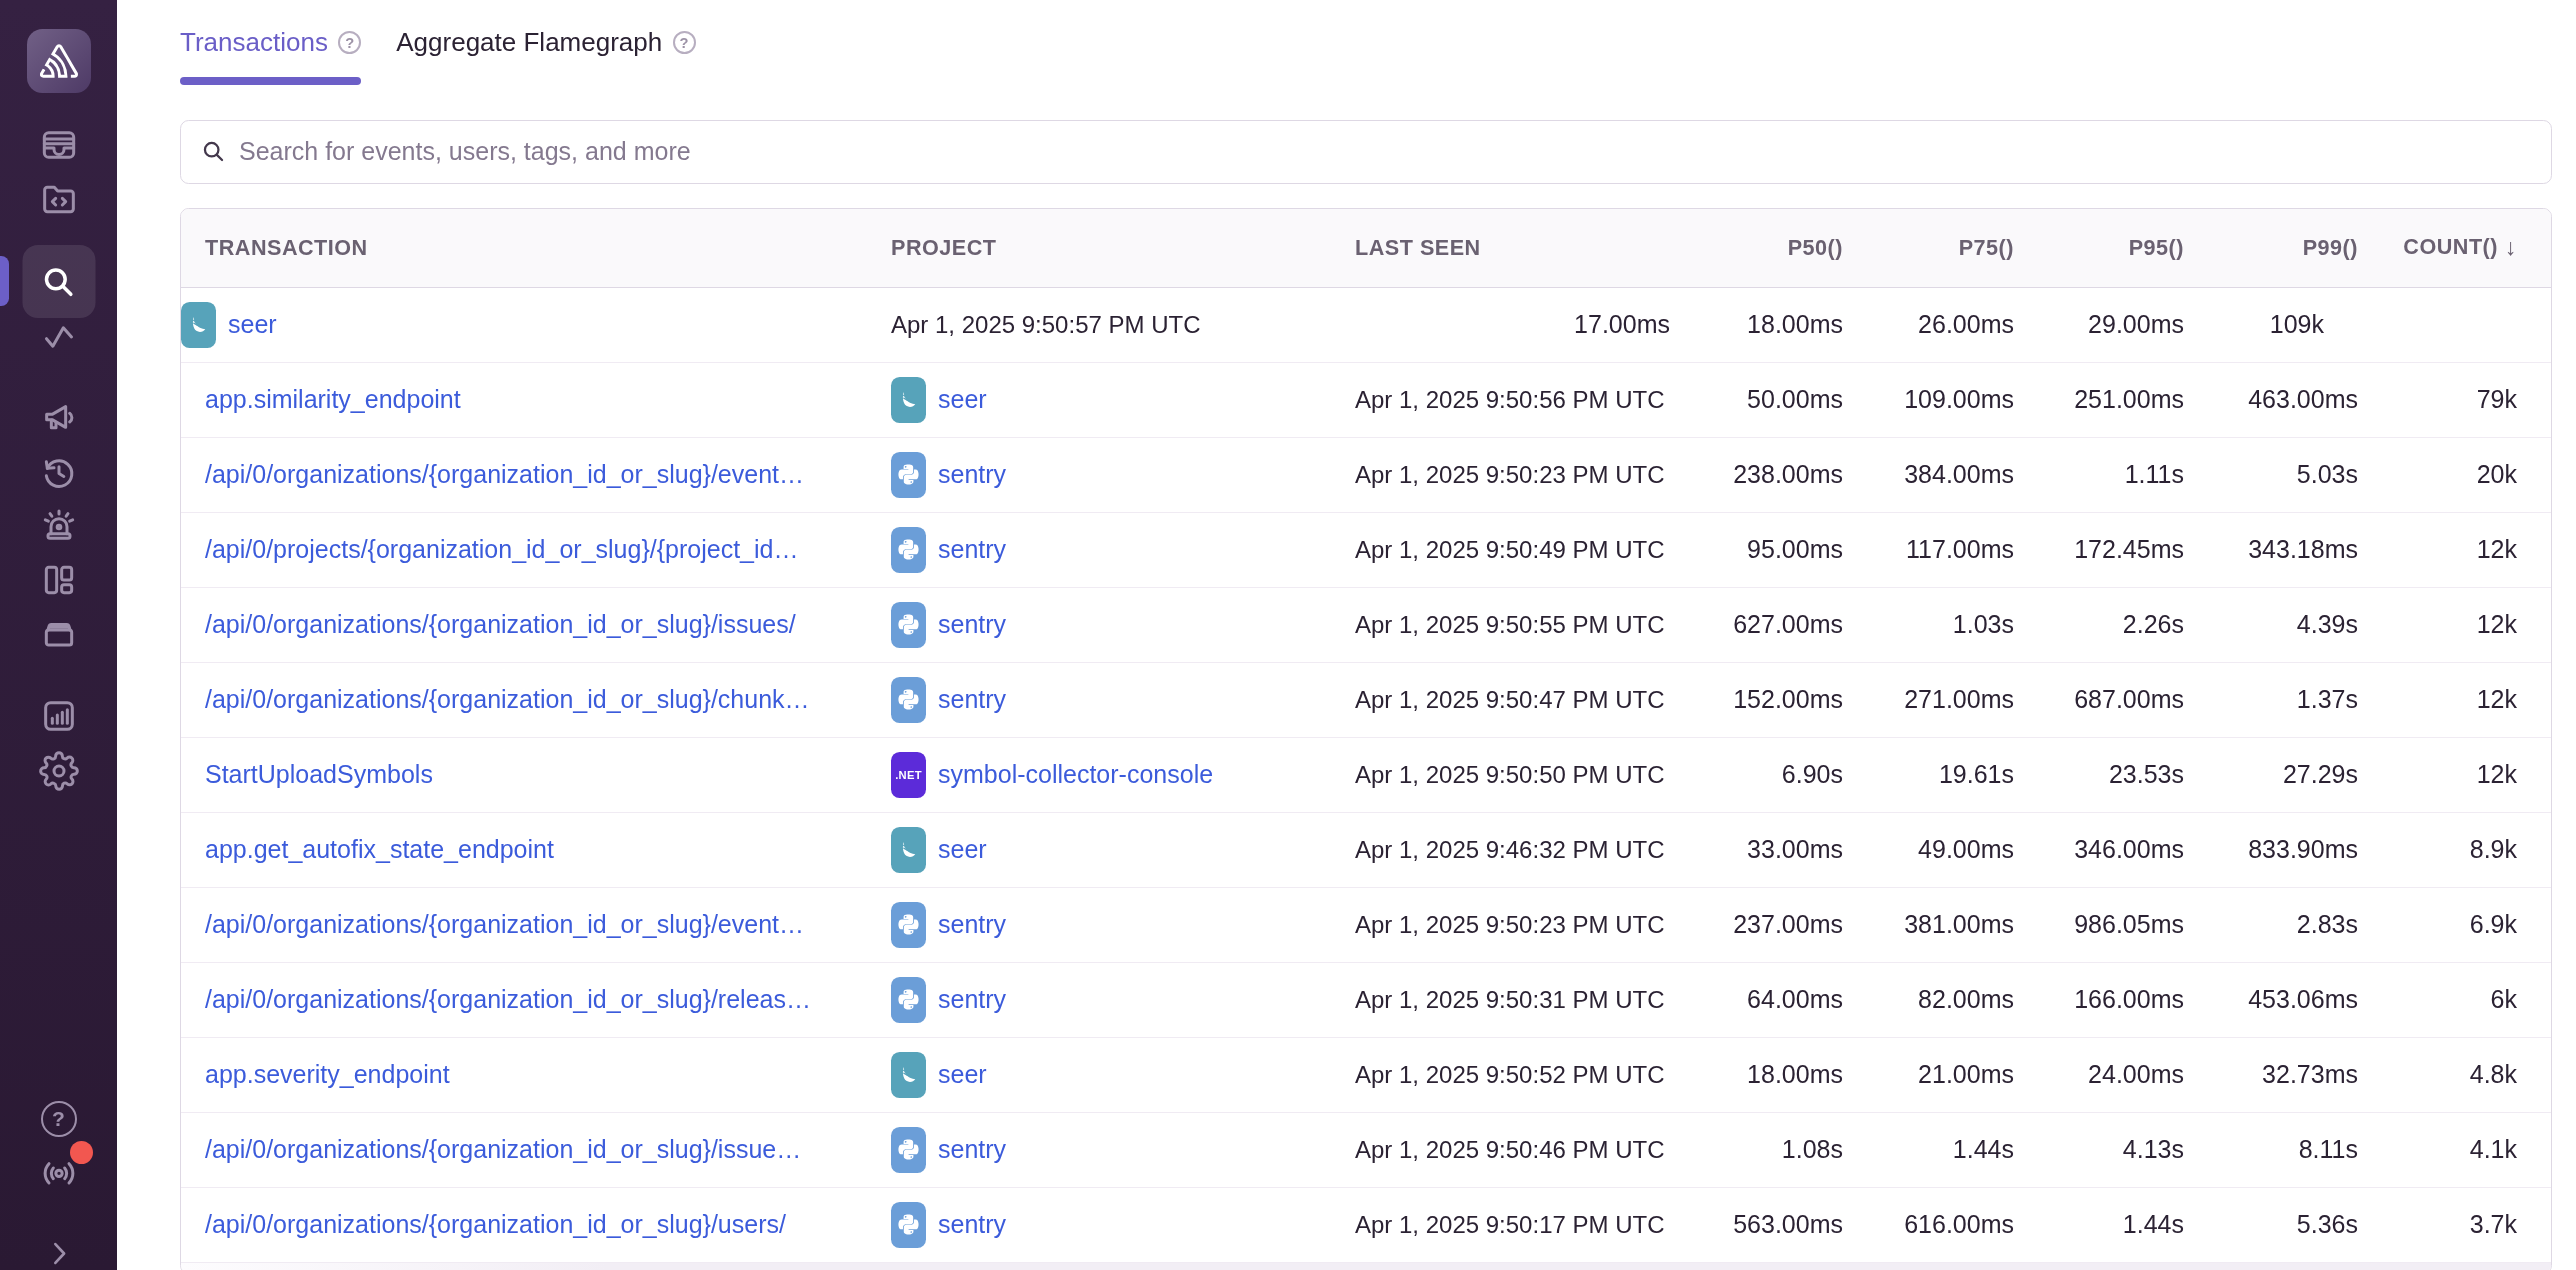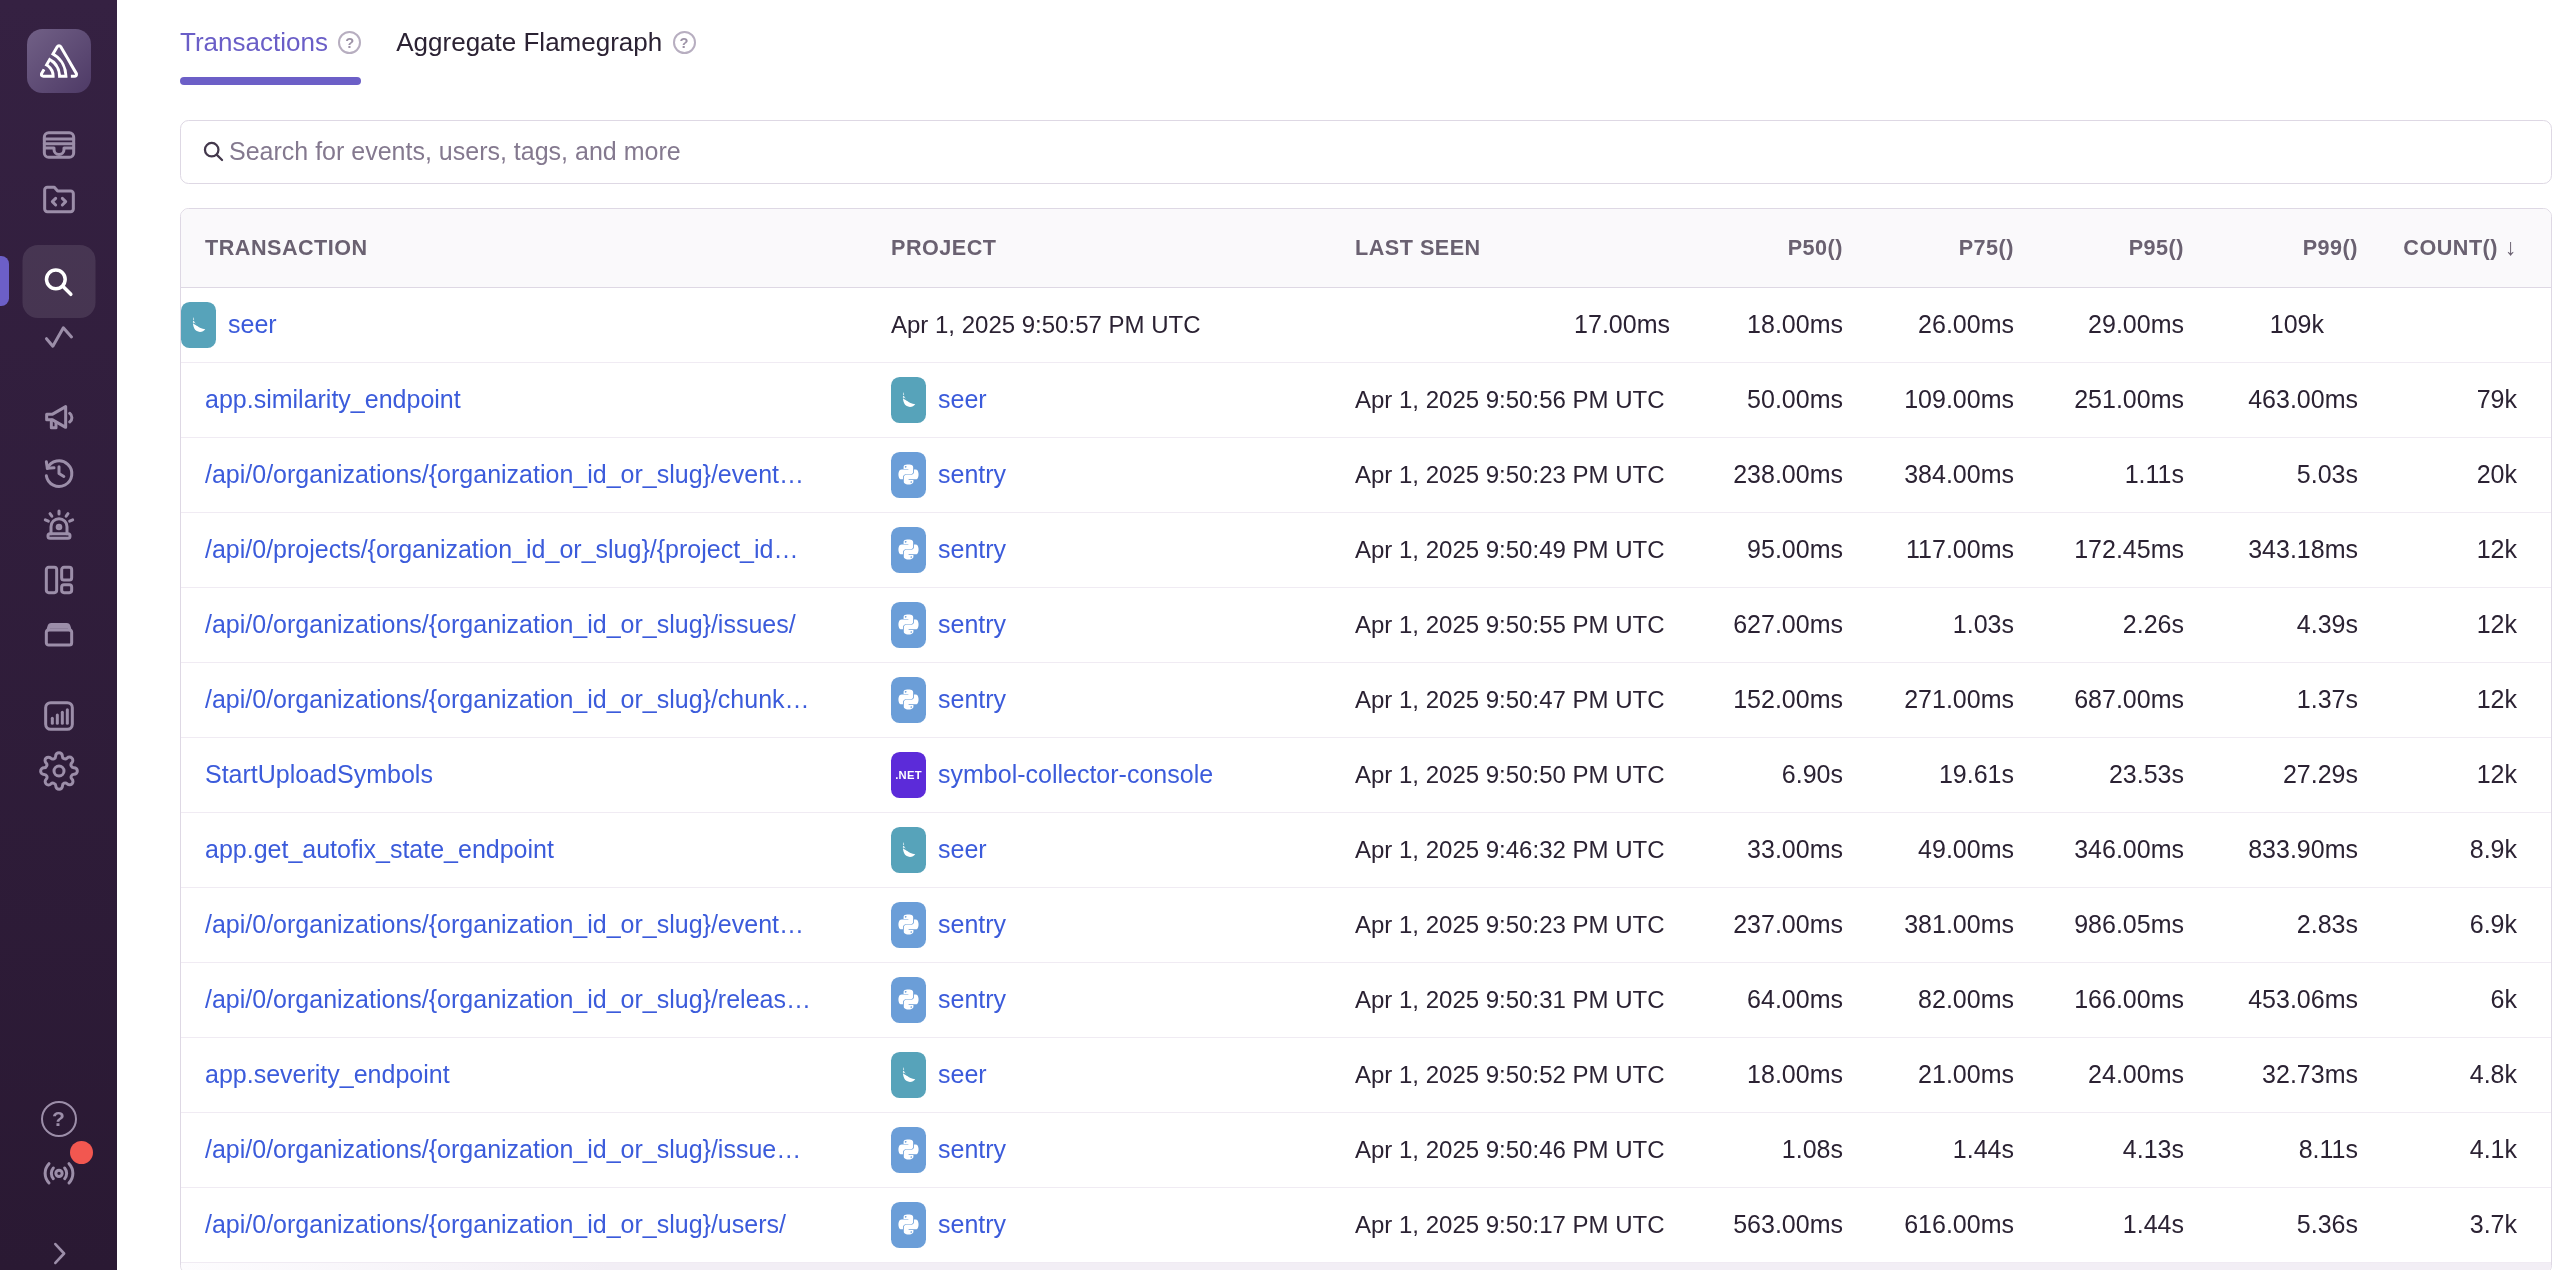--- a/index.html
+++ b/index.html
@@ -35,38 +35,38 @@
   .tab-head { display:inline-flex; align-items:center; gap:10.4px; }
   .tab-label { font-size:26px; color:#2b2233; }
   .tab.active .tab-label { color:#6a5ec7; }
   .tab-underline { height:7.8px; border-radius:4.3px; background:transparent; margin-top:19px; }
   .tab.active .tab-underline { background:#6c5fc7; }
   .tab-help { width:23px; height:23px; border-radius:50%; border:2.2px solid #b7aec0;
               color:#9c92a6; font-size:14.7px; font-weight:bold; display:flex;
               align-items:center; justify-content:center; }
 
   .searchbar { margin:35px 0 0 63px; width:2372px; height:64px; border:1.7px solid #ded8e4;
-               border-radius:8.6px; display:flex; align-items:center; padding:12px 19px; gap:2px;
+               border-radius:8.6px; display:flex; align-items:center; padding:12px 19px; gap:12px;
                background:#fff; }
   .searchbar svg { stroke:#43384c; fill:none; stroke-width:2; stroke-linecap:round; }
   .searchbar input { border:none; outline:none; flex:1; font-size:25px; color:#2b2233;
                      font-family:"Liberation Sans", sans-serif; background:transparent; }
   .searchbar input::placeholder { color:#84798f; }
 
   
   .table { margin:24px 0 0 63px; width:2372px; height:1066px; border:1.7px solid #ded8e4;
            border-radius:8.6px; overflow:hidden; background:#fff; }
   .tr-grid { display:grid; grid-template-columns:710px 464px 315px 173px 171px 170px 174px 193px; }
   .thead { height:79px; background:#faf9fb; border-bottom:1.7px solid #ded8e4; align-items:center; }
   .th { font-size:21.6px; font-weight:bold; color:#6a6171; letter-spacing:0.5px; cursor:pointer;
         white-space:nowrap; }
   .th.left { text-align:left; }
   .th.right { text-align:right; }
   .th-transaction { padding-left:24px; }
-  .th-count { display:flex; justify-content:flex-end; align-items:center; gap:7px; padding-right:34px; }
+  .th-count { display:flex; justify-content:flex-end; align-items:flex-start; gap:7px; padding-right:34px; }
   .sort-arrow { font-size:23px; font-weight:normal; }
 
   .tr { height:75px; border-bottom:1.7px solid #f0ebf3; align-items:center; background:#fff; }
   .td { font-size:25px; color:#2b2233; white-space:nowrap; }
   .td-transaction { padding-left:24px; overflow:hidden; text-overflow:ellipsis; }
   .td-num { text-align:right; }
   .td-count { text-align:right; padding-right:34px; }
   .td-last { font-size:24px; }
   a.link { color:#3b5bdb; text-decoration:none; cursor:pointer; }
   .td-project { display:flex; align-items:center; gap:12px; }

